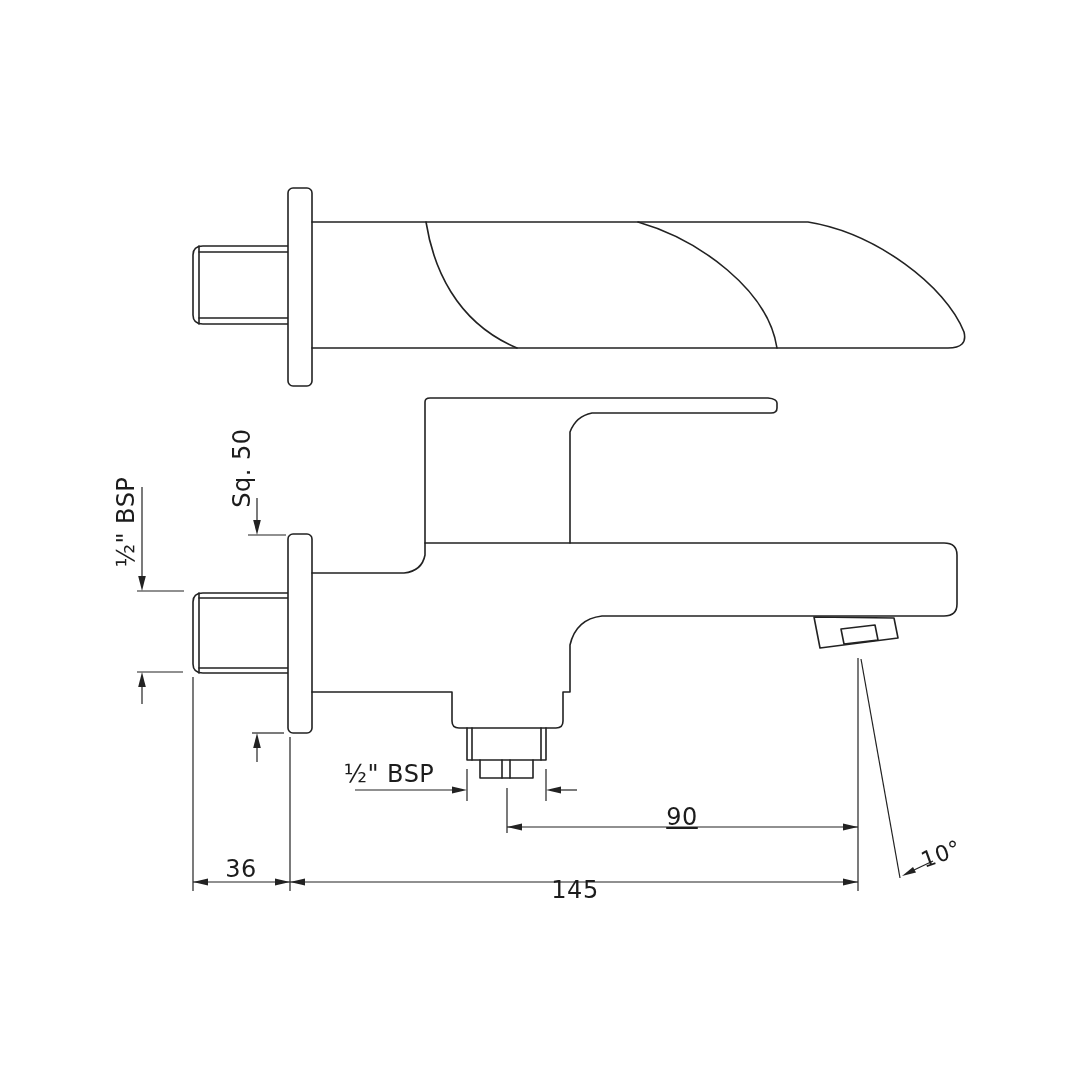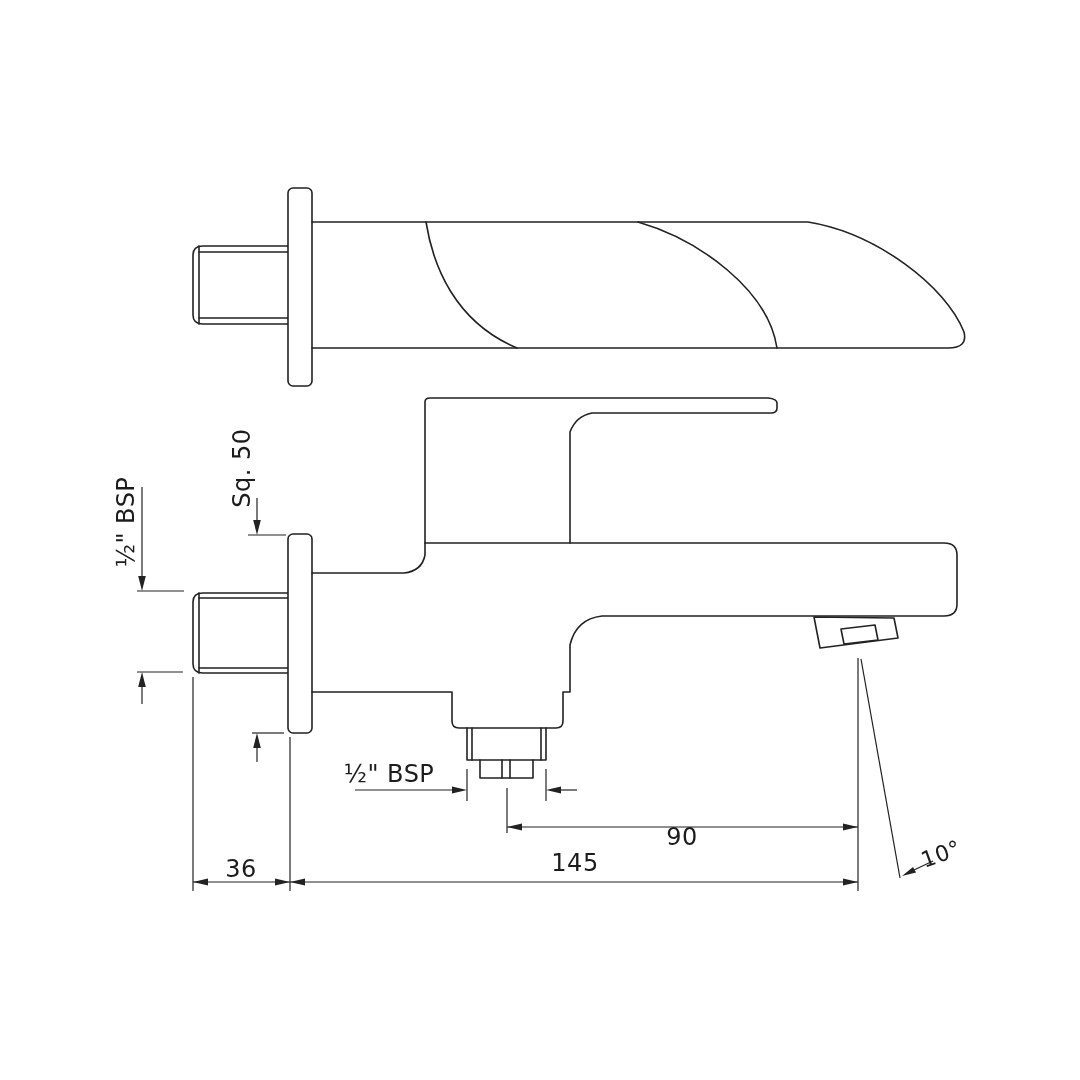--- a/index.html
+++ b/index.html
@@ -114,20 +114,20 @@
       <polygon class="arr" points="902,876 916,872.6 913,866.9"></polygon>
     </g>
   </svg>
 
   <span class="lbl rot90" style="left:242px;top:468px;">Sq. 50</span>
 
   <span class="lbl rot90" style="left:126px;top:522px;">½" BSP</span>
 
   <span class="lbl" style="left:389px;top:774px;">½" BSP</span>
 
-  <span class="lbl" style="left:682px;top:837px;">90</span>
+  <span class="lbl" style="left:682px;top:817px;text-decoration:underline;">90</span>
 
-  <span class="lbl" style="left:575px;top:863px;">145</span>
+  <span class="lbl" style="left:575px;top:890px;">145</span>
 
   <span class="lbl" style="left:241px;top:869px;">36</span>
 
   <span class="lbl rot20" style="left:941px;top:854px;">10°</span>
 </div>
 
 </body></html>

